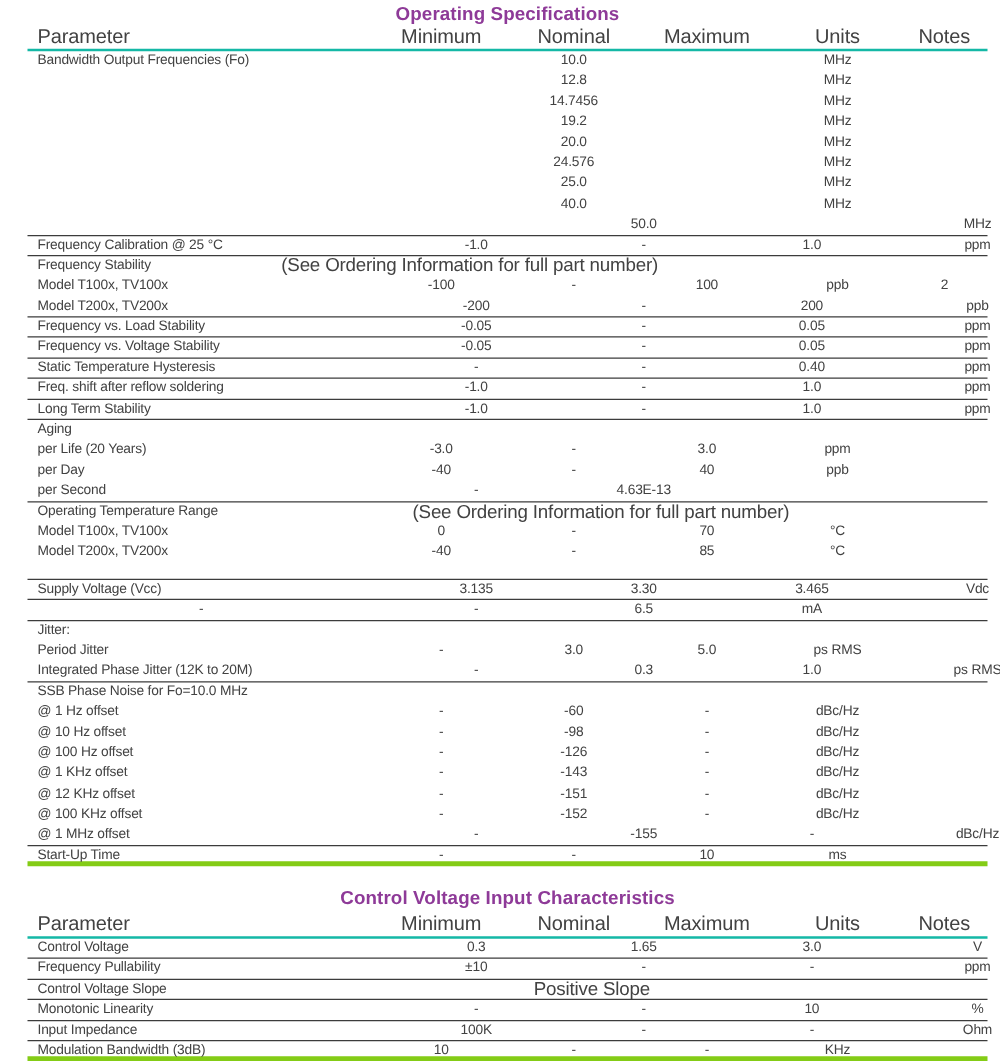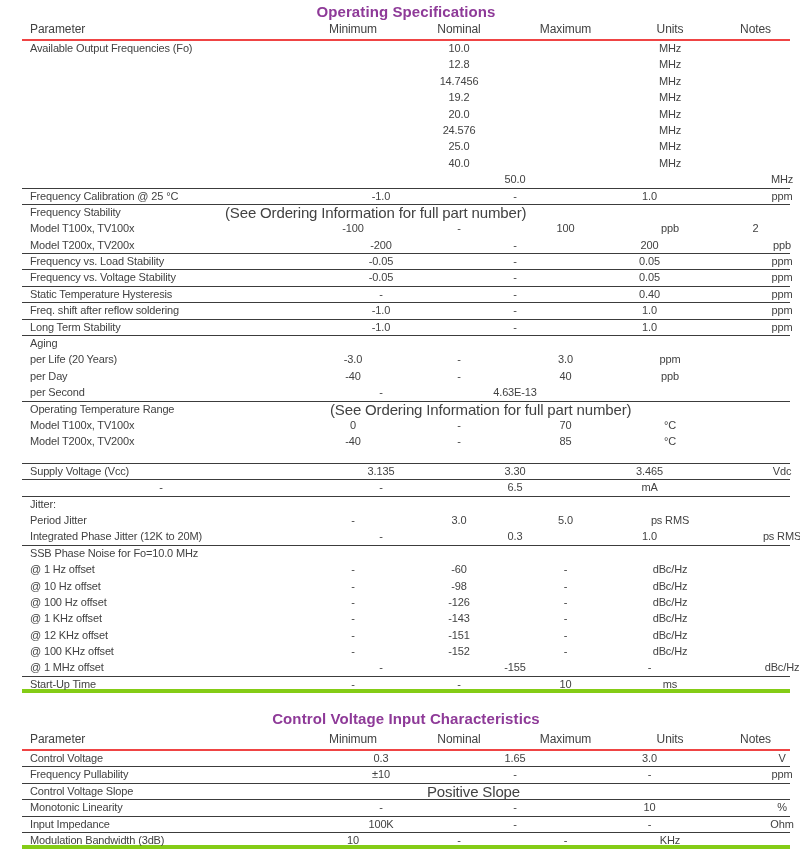--- a/index.html
+++ b/index.html
@@ -21,24 +21,24 @@
     line-height: 16px;
     margin-bottom: 2px;
     letter-spacing: 0.1px;
   }
   #tbl-1 .tbl-title { margin-bottom: 5px; }
   .hdr, .row {
     display: grid;
     grid-template-columns: 278px 106px 106px 107px 102px 69px;
   }
   .hdr {
-    font-size: 12px;
+    font-size: 16px;
     height: 19px;
     line-height: 15px;
-    border-bottom: 2px solid #ef4444;
+    border-bottom: 2px solid #14b8a6;
     letter-spacing: -0.1px;
   }
   .hdr .c, .row .c { text-align: center; }
   .hdr .p, .row .p { text-align: left; padding-left: 8px; }
   .row {
     position: relative;
     height: 16.4px;
     line-height: 15.5px;
     font-size: 11px;
     letter-spacing: -0.15px;
@@ -65,21 +65,21 @@
   <div class="hdr">
     <div class="p">Parameter</div>
     <div class="c">Minimum</div>
     <div class="c">Nominal</div>
     <div class="c">Maximum</div>
     <div class="c">Units</div>
     <div class="c">Notes</div>
   </div>
   <div class="rows">
       <div class="row">
-        <div class="p">Available Output Frequencies (Fo)</div>
+        <div class="p">Bandwidth Output Frequencies (Fo)</div>
         <div class="c"></div>
         <div class="c">10.0</div>
         <div class="c"></div>
         <div class="c">MHz</div>
         <div class="c"></div>
       </div>
       <div class="row">
         <div class="p"></div>
         <div class="c"></div>
         <div class="c">12.8</div>

